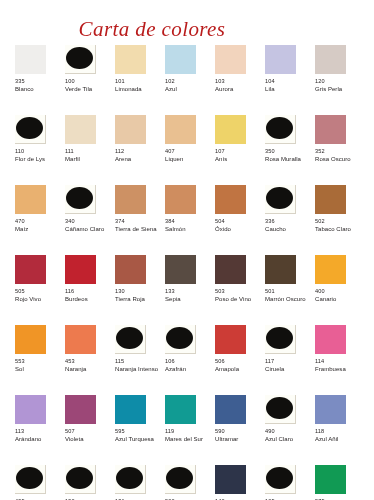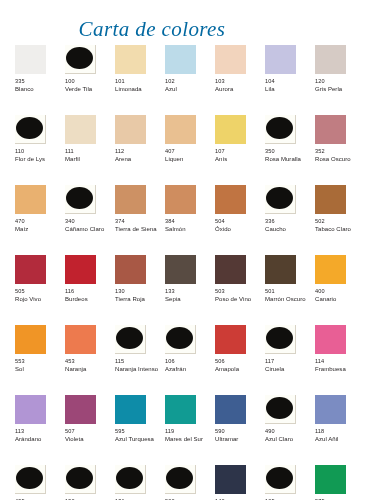--- a/index.html
+++ b/index.html
@@ -24,21 +24,21 @@
   #chart-title {
     position: absolute;
     top: 17px;
     left: 0;
     width: 304px;
     text-align: center;
     font-family: "Liberation Serif", serif;
     font-style: italic;
     font-size: 21px;
     letter-spacing: 0.4px;
-    color: #0369a1;
+    color: #b91c1c;
     white-space: nowrap;
   }
   #grid {
     position: absolute;
     top: 45px;
     left: 15px;
     width: 350px;
   }
   .swatch-row {
     display: flex;

